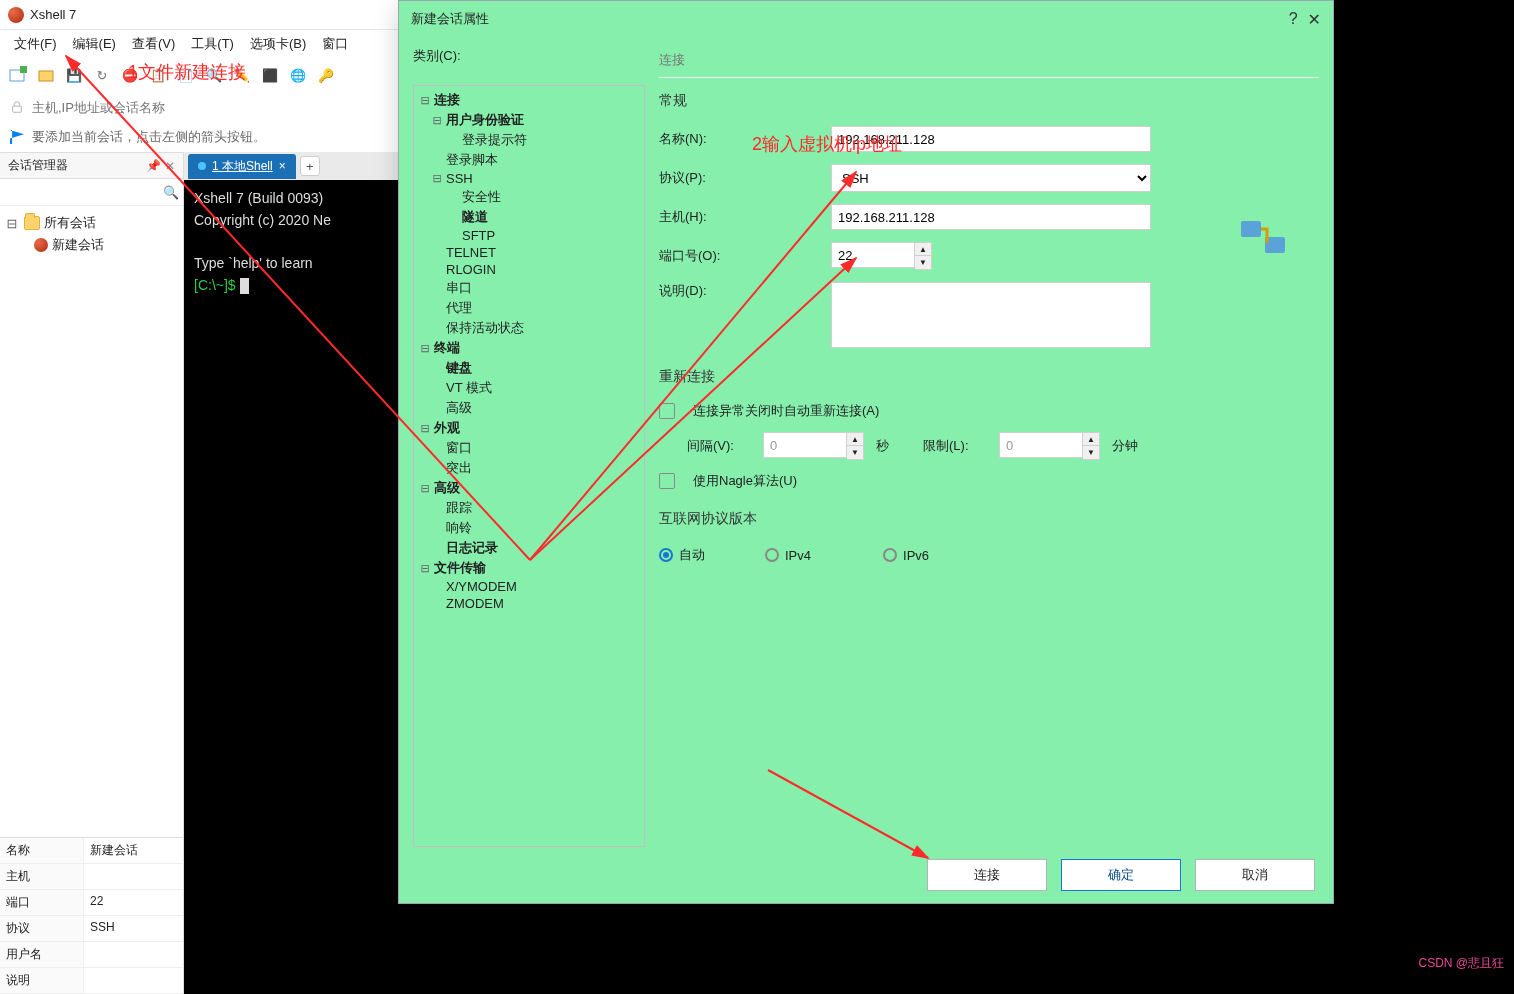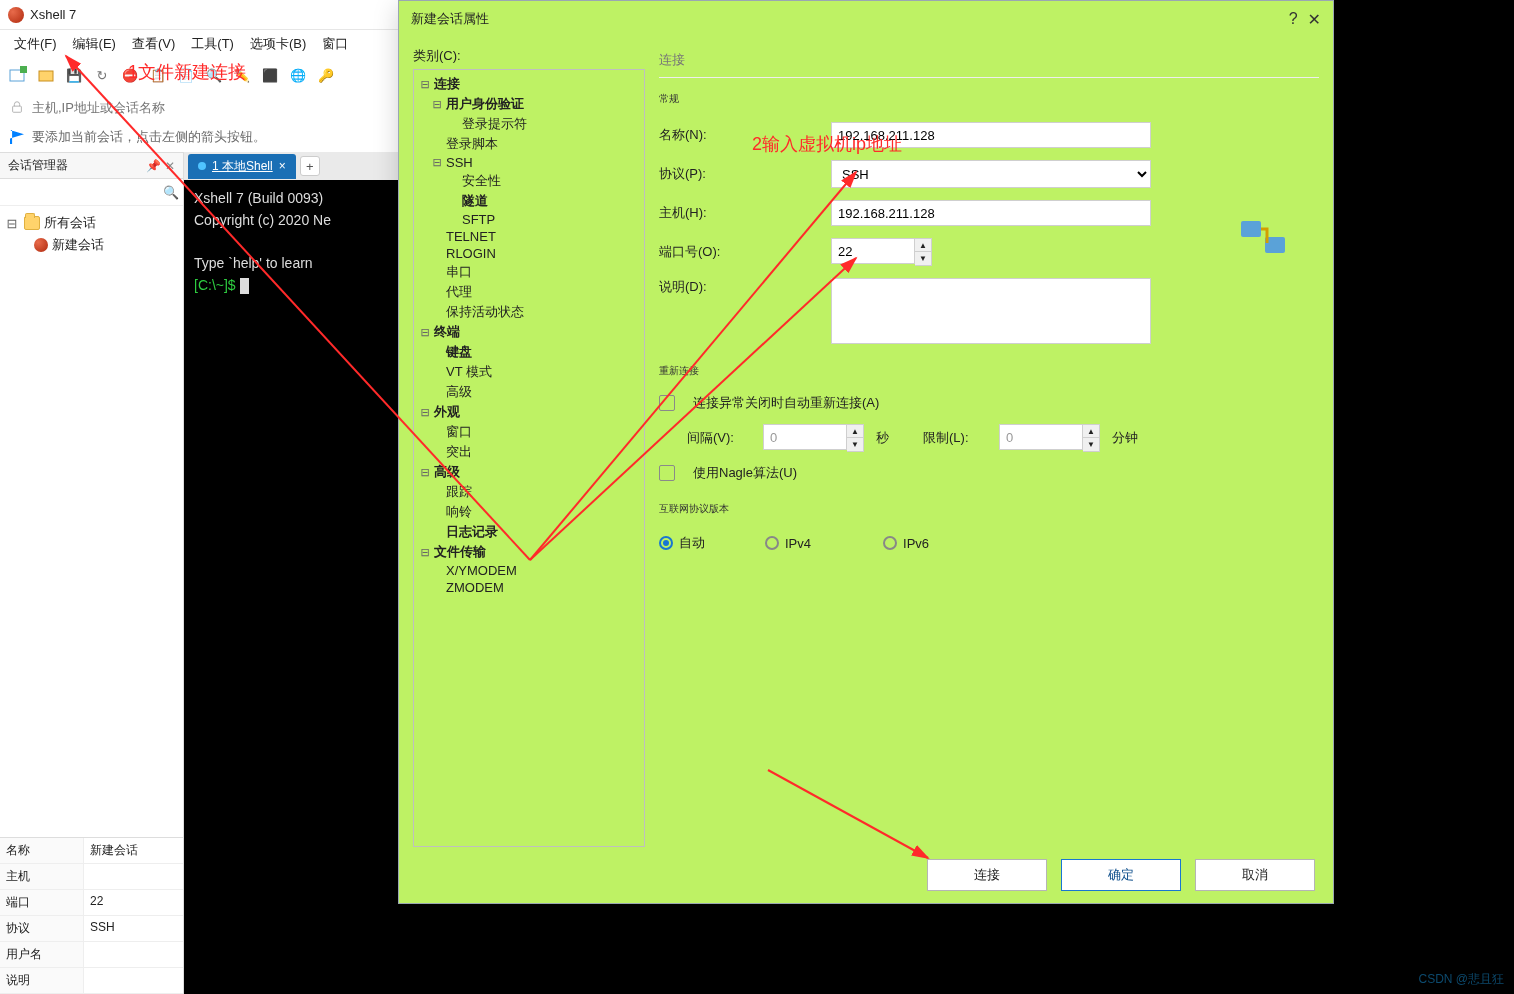--- a/index.html
+++ b/index.html
@@ -33,34 +33,34 @@
 .right-area { flex:1; display:flex; flex-direction:column; background:#f5f5f5; }
 .tabs { display:flex; align-items:center; background:#eaeaea; height:28px; padding:0 4px; gap:4px; }
 .tab { background:#1a6fb5; color:#fff; padding:4px 10px; display:flex; align-items:center; gap:6px; border-radius:3px 3px 0 0; font-size:12px; }
 .tab .dot { width:8px; height:8px; background:#4fc3ff; border-radius:50%; }
 .tab-close { cursor:default; }
 .tab-add { width:20px; height:20px; border:1px solid #ccc; background:#fff; display:flex; align-items:center; justify-content:center; border-radius:3px; color:#555; }
 .terminal { flex:1; background:#000; color:#ddd; font-family: Consolas, "Courier New", monospace; font-size:14px; padding:8px 10px; line-height:1.5; white-space:pre; }
 .term-green { color:#2ecc40; }
 .term-cursor { display:inline-block; width:9px; height:16px; background:#ddd; vertical-align:middle; }
 
-.dialog { position:absolute; left:398px; top:0; width:936px; height:904px; background:#bef264; border:1px solid #9aa7b2; box-shadow:0 6px 24px rgba(0,0,0,.18); display:flex; flex-direction:column; }
+.dialog { position:absolute; left:398px; top:0; width:936px; height:904px; background:#86efac; border:1px solid #9aa7b2; box-shadow:0 6px 24px rgba(0,0,0,.18); display:flex; flex-direction:column; }
 .dlg-title { height:36px; display:flex; align-items:center; justify-content:space-between; padding:0 12px; }
 .dlg-ctrls { display:flex; gap:10px; color:#333; font-size:16px; }
 .dlg-body { display:flex; flex:1; padding:10px 14px 0; gap:14px; }
 .cat-col { width:232px; display:flex; flex-direction:column; }
-.cat-label { margin-bottom:4px; }
+.cat-label { margin-bottom:20px; }
 .cat-tree { flex:1; border:1px solid #bfbfbf; padding:4px 2px; overflow:auto; font-size:13px; }
 .ct-row { display:flex; align-items:center; padding:1px 2px; white-space:nowrap; }
 .ct-toggle { width:14px; text-align:center; color:#666; font-size:11px; margin-right:2px; }
 .ct-indent-1 { padding-left:14px; } .ct-indent-2 { padding-left:30px; }
 .ct-bold { font-weight:600; }
 .form-col { flex:1; display:flex; flex-direction:column; }
 .form-hdr { color:#777; padding:4px 0 8px; border-bottom:1px solid #eee; }
-.group-title { font-size:10px; color:#333; margin:14px 0 10px; }
+.group-title { font-size:14px; color:#333; margin:14px 0 10px; }
 .form-row { display:flex; align-items:center; margin:6px 0; gap:12px; }
 .f-label { width:160px; }
 .f-input { flex:1; max-width:320px; border:1px solid #cfcfcf; height:26px; padding:2px 6px; font-size:13px; }
 .f-select { flex:1; max-width:320px; border:1px solid #cfcfcf; height:28px; padding:2px 6px; font-size:13px; background:#fff; }
 .spin { display:flex; align-items:stretch; }
 .spin input { width:84px; border:1px solid #cfcfcf; height:26px; padding:2px 6px; font-size:13px; }
 .spin-btns { display:flex; flex-direction:column; border:1px solid #cfcfcf; border-left:none; }
 .spin-btns div { width:16px; height:13px; font-size:8px; text-align:center; line-height:13px; background:#f0f0f0; border-bottom:1px solid #cfcfcf; }
 .spin-btns div:last-child { border-bottom:none; }
 .f-textarea { flex:1; max-width:320px; border:1px solid #cfcfcf; height:66px; padding:2px 6px; font-size:13px; resize:none; }
@@ -71,21 +71,21 @@
 .radio.gray { border-color:#888; }
 .dlg-icon { position:absolute; right:32px; top:168px; width:48px; height:44px; }
 .dlg-icon svg { width:48px; height:44px; }
 .dlg-footer { height:56px; display:flex; align-items:center; justify-content:flex-end; gap:14px; padding:0 18px; }
 .btn { min-width:120px; height:32px; border:1px solid #b5b5b5; background:#fff; font-size:13px; display:flex; align-items:center; justify-content:center; }
 .btn.primary { border:1px solid #1976d2; color:#0a4c8a;justify-content:center; }
 
 .anno-red { position:absolute; color:#ff2a2a; font-size:18px; font-weight:500; pointer-events:none; }
 .arrow-line { stroke:#ff2a2a; stroke-width:2; fill:none; }
 .arrow-head { fill:#ff2a2a; }
-.watermark { position:absolute; right:10px; bottom:6px; color:#0c4a6e; font-size:12px; }
+.watermark { position:absolute; right:10px; bottom:22px; color:#ec4899; font-size:12px; }
 .black-strip { position:absolute; right:0; top:0; width:180px; height:994px; background:#000; }
 svg.overlay { position:absolute; left:0; top:0; pointer-events:none; }
 </style>
 </head>
 <body>
 
 <div class="black-strip"></div>
 
 <div class="titlebar">
   <div class="logo"></div>

